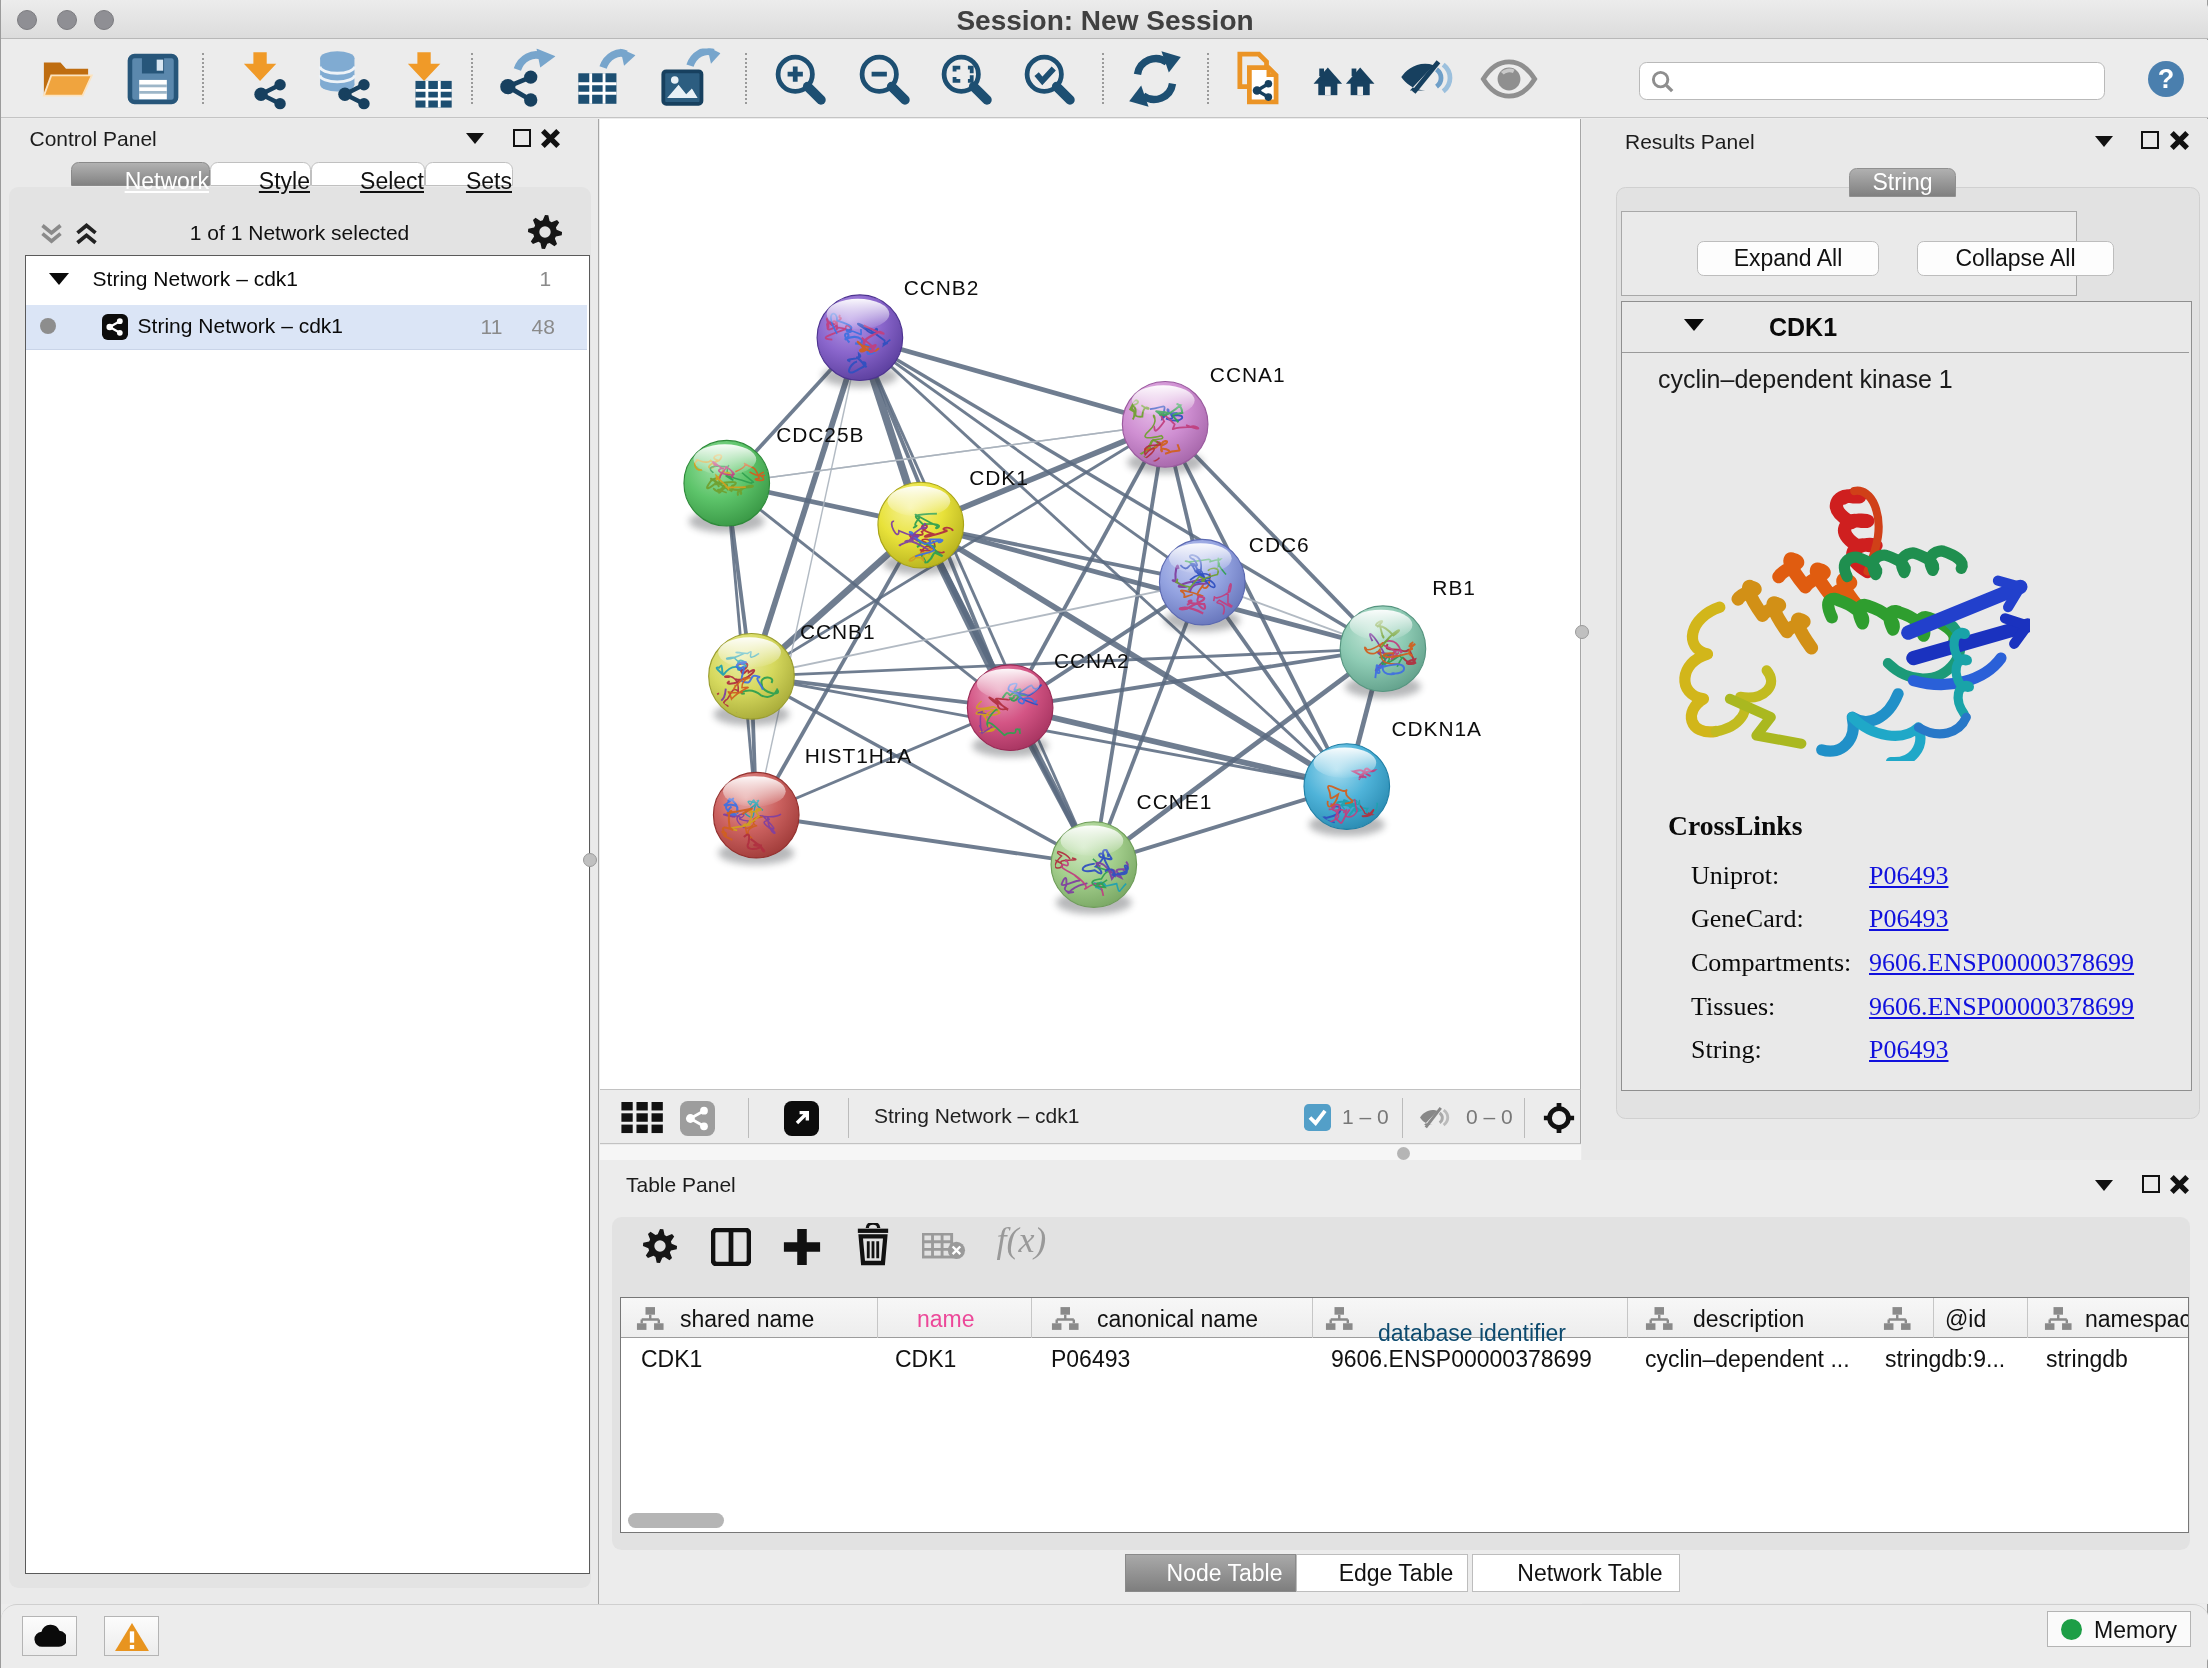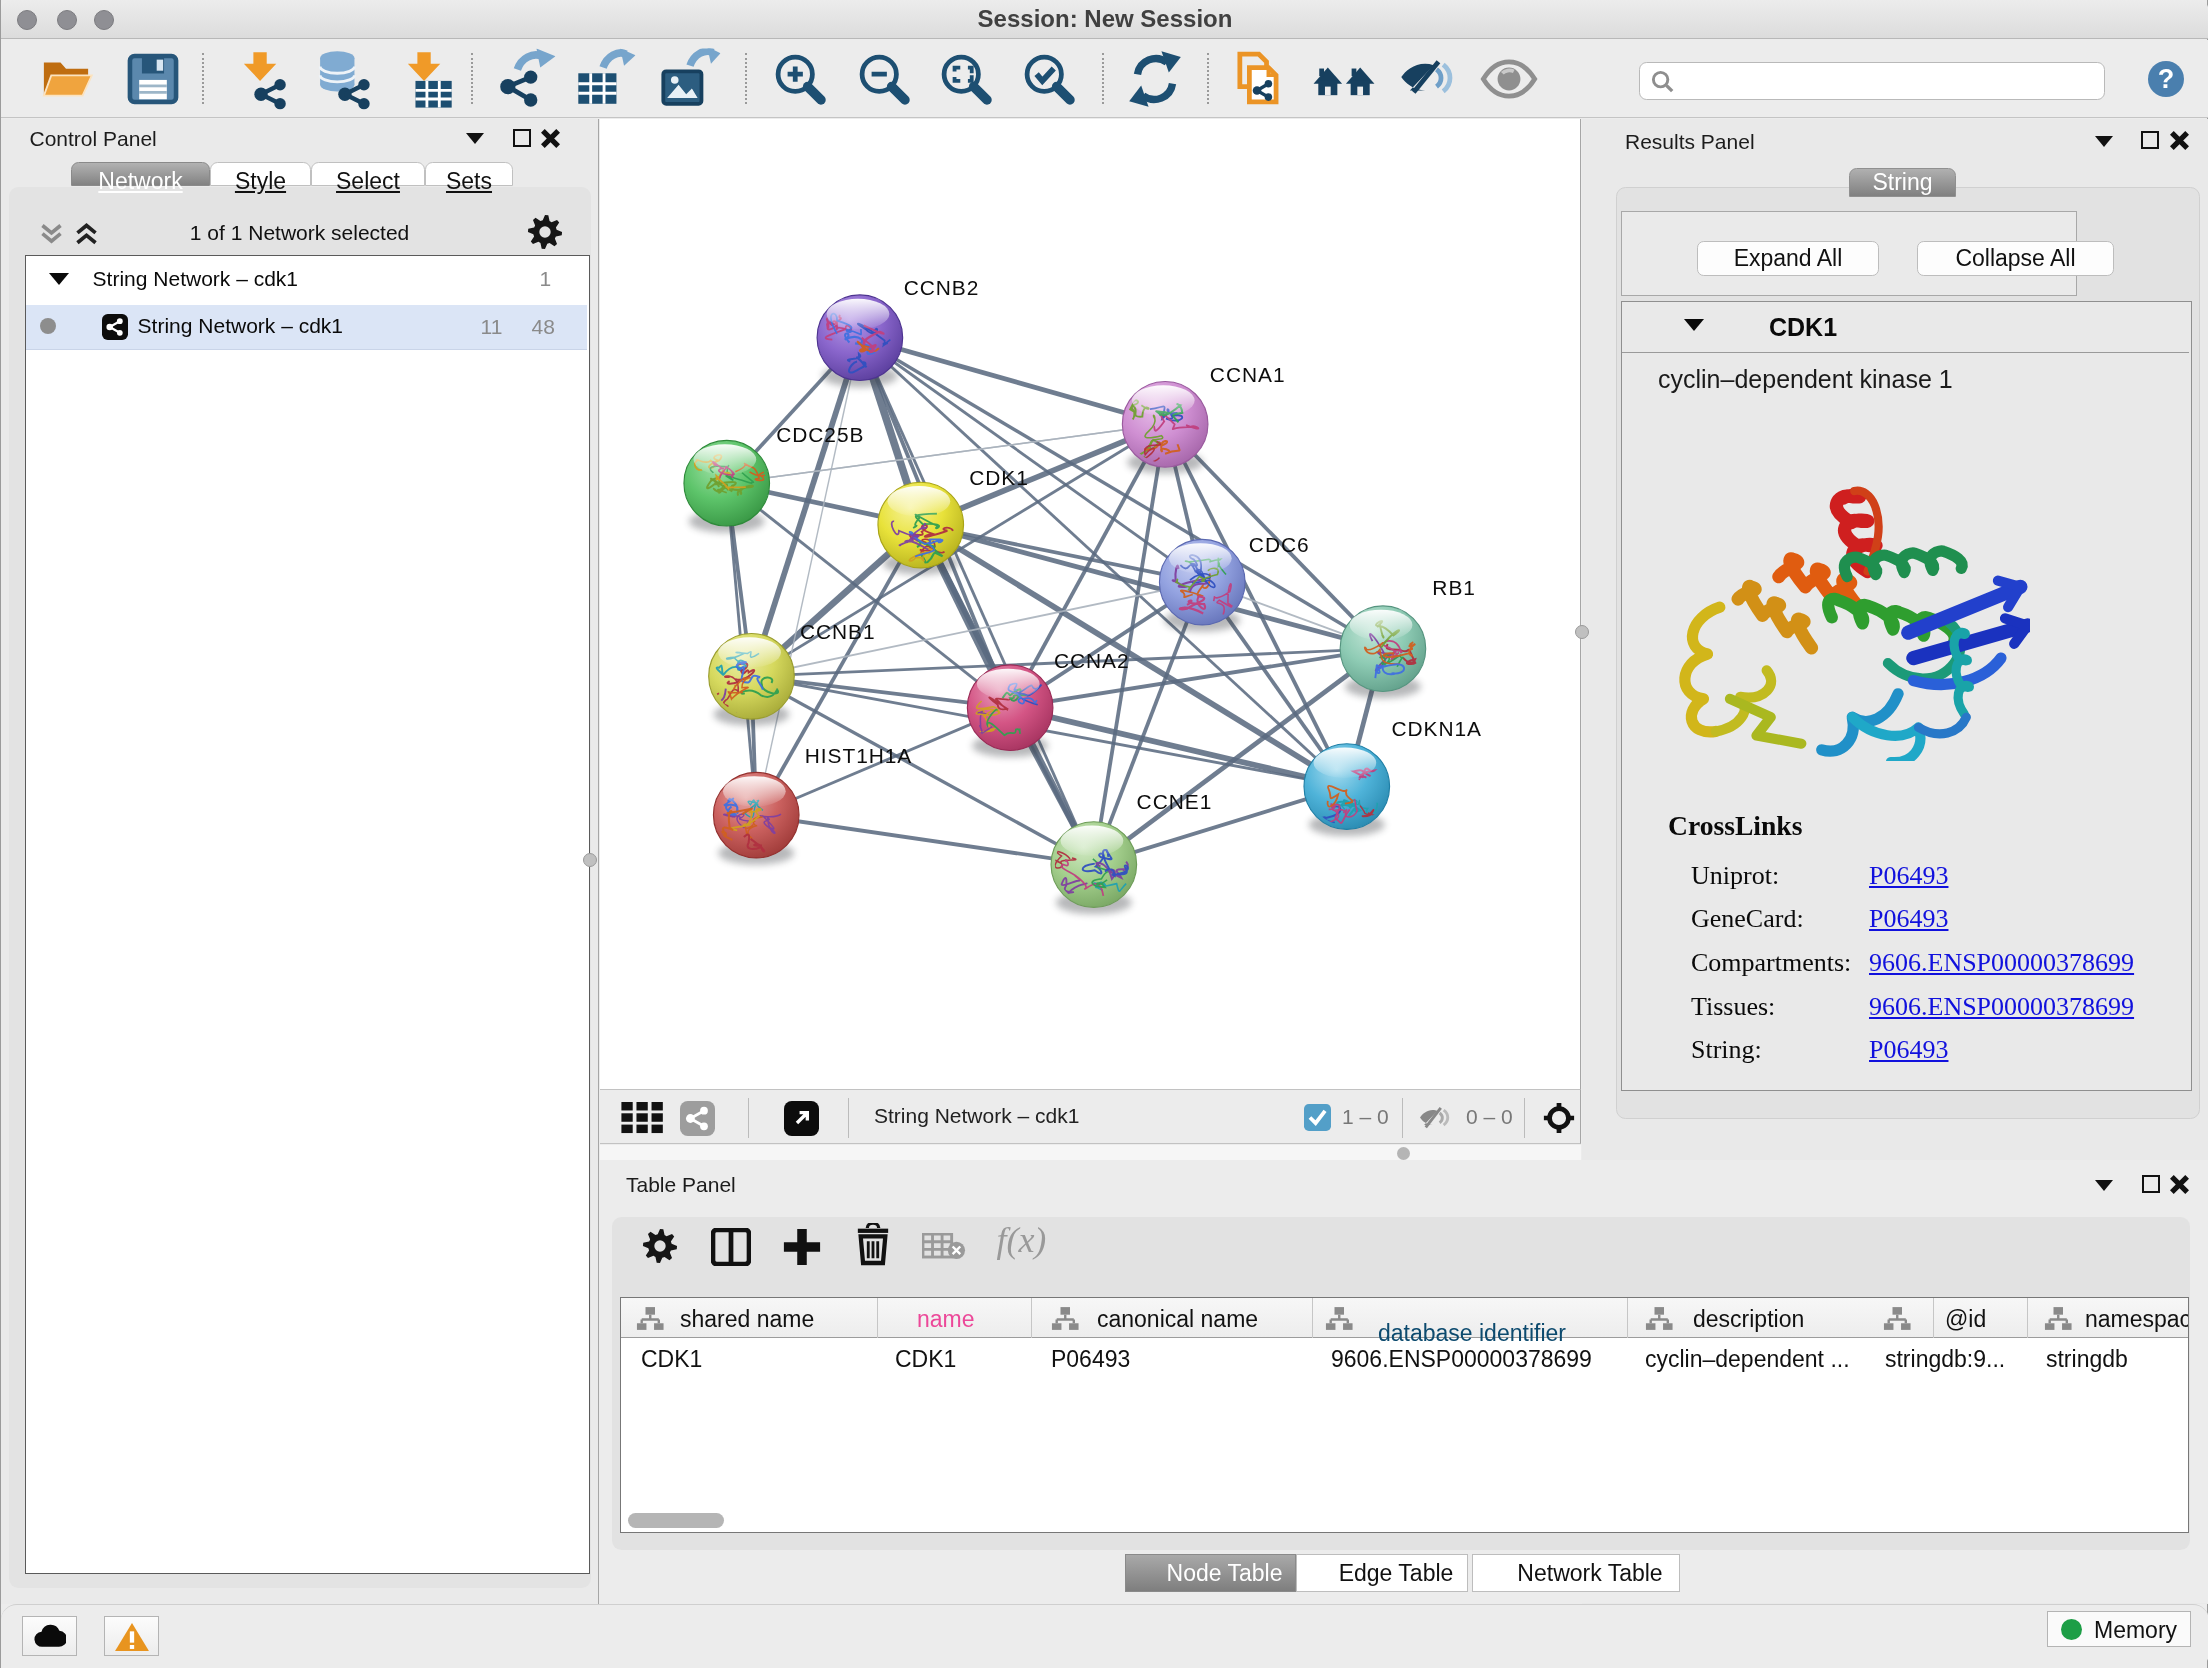--- a/index.html
+++ b/index.html
@@ -4,33 +4,33 @@
 html,body{margin:0;padding:0;width:2208px;height:1668px;overflow:hidden;
  font-family:"Liberation Sans",sans-serif;background:#ececec;}
 *{box-sizing:border-box;}
 .abs{position:absolute;}
 #win{position:relative;width:2208px;height:1668px;background:#ececec;border-left:1.9px solid #9b9b9b;border-right:1.9px solid #9b9b9b;}
 #titlebar{position:absolute;left:0;top:0;width:2208px;height:39px;
  background:linear-gradient(#ececec,#dcdcdc);border-bottom:1px solid #b8b8b8;border-radius:11.4px 11.4px 0 0;}
 .tl{position:absolute;top:9.5px;width:20px;height:20px;border-radius:50%;
  background:#8f8f94;border:1px solid #7c7c80;}
 #title{position:absolute;top:4.8px;left:0;width:2208px;text-align:center;
- font-size:24px;font-weight:bold;color:#404040;}
+ font-size:28px;font-weight:bold;color:#404040;}
 #toolbar{position:absolute;left:0;top:40px;width:2208px;height:78px;background:#ececec;border-bottom:1px solid #c4c4c4;}
 .tbi{position:absolute;top:50%;transform:translate(-50%,-50%);}
 .tsep{position:absolute;top:13.3px;height:51px;width:0;border-left:2.9px dotted #9a9a9a;}
 #searchbox{position:absolute;left:1638px;top:22px;width:466px;height:38px;background:#fff;border:1.9px solid #b9b9b9;border-radius:7.6px;}
 #helpq{position:absolute;left:2147px;top:21px;width:36px;height:36px;border-radius:50%;background:#4a7fae;color:#fff;
  font-weight:bold;font-size:27px;text-align:center;line-height:36px;}
 
 #cpanel{position:absolute;left:0;top:119px;width:598px;height:1485px;background:#eaeaea;border-right:1px solid #a6a6a6;}
 .ptitle{font-size:21px;color:#1c1c1c;}
 .winbtn-max{position:absolute;width:18px;height:18px;border:2.9px solid #111;}
 .tabrow .tab{position:absolute;top:0;z-index:4;height:24px;background:#fff;border:1px solid #c0c0c0;
- border-top-left-radius:7.6px;border-top-right-radius:7.6px;font-size:23px;color:#111;text-align:center;line-height:36px;text-decoration:underline;}
+ border-top-left-radius:7.6px;border-top-right-radius:7.6px;font-size:23px;color:#111;text-align:right;line-height:36px;text-decoration:underline;}
 .tabrow .tab.sel{background:linear-gradient(#b2b2b2,#828282);color:#fff;border-color:#8a8a8a;}
 #cp-inner{position:absolute;left:7.6px;top:68px;width:582px;height:1401px;background:#e3e3e3;border-radius:9.5px;}
 #cp-list{position:absolute;left:16px;top:68px;width:565px;height:1319px;background:#fff;border:1.9px solid #5a5a5a;}
 
 #netview{position:absolute;left:599px;top:119px;width:981px;height:970px;background:#fff;border-right:1px solid #a6a6a6;}
 #nettools{position:absolute;left:599px;top:1089px;width:981px;height:55px;background:#ececec;border-top:1px solid #c2c2c2;border-bottom:1px solid #c2c2c2;border-right:1px solid #a6a6a6;}
 #netstrip{position:absolute;left:599px;top:1145px;width:981px;height:15px;background:#f6f6f6;}
 
 #rpanel{position:absolute;left:1581px;top:119px;width:628px;height:1485px;background:#e9e9e9;}
 #rp-outer{position:absolute;left:34px;top:68px;width:584px;height:932px;background:#e2e2e2;border-radius:9.5px;border:1px solid #d0d0d0;}

